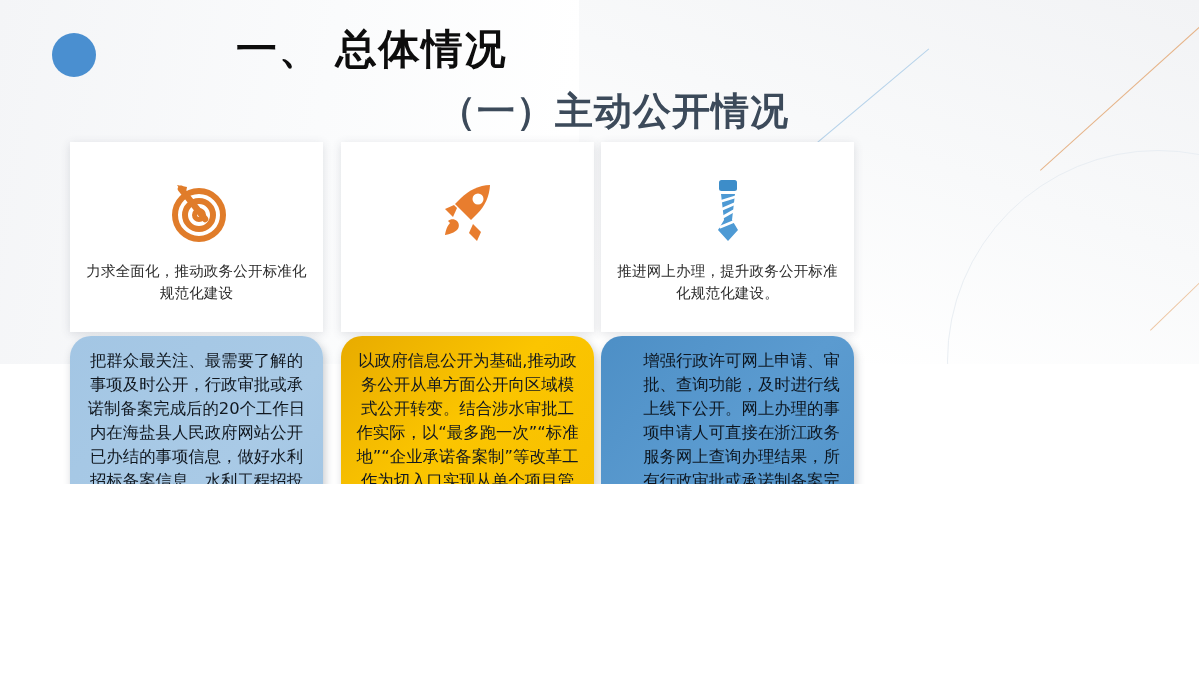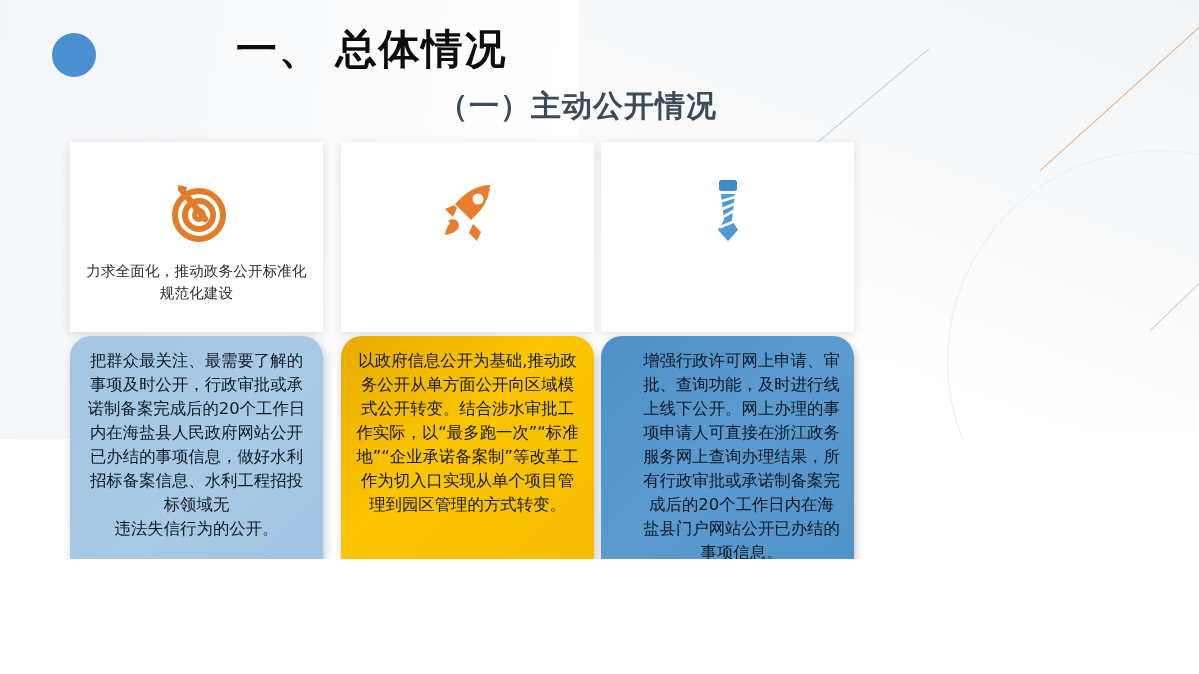--- a/index.html
+++ b/index.html
@@ -6,21 +6,21 @@
     margin: 0;
     padding: 0;
     background: #ffffff;
   }
   body {
     font-family: "Liberation Sans", "DejaVu Sans", sans-serif;
   }
   .slide {
     position: relative;
     width: 1199px;
-    height: 559px;
+    height: 484px;
     overflow: hidden;
     background: #ffffff;
   }
 
   
   .bg-wash-left {
     position: absolute;
     left: 0; top: 0;
     width: 640px; height: 674px;
     background: linear-gradient(100deg, #f4f5f7 0%, #fafbfc 45%, #ffffff 78%);
@@ -91,21 +91,21 @@
     left: 236px; top: 22px;
     font-size: 41px;
     font-weight: bold;
     color: #0d0d0d;
     letter-spacing: 2px;
     white-space: nowrap;
   }
   .title-sub {
     position: absolute;
     left: 438px; top: 86px;
-    font-size: 30px;
+    font-size: 38px;
     font-weight: bold;
     color: #3c4a5a;
     letter-spacing: 1px;
     white-space: nowrap;
   }
 
   
   .cards {
     position: absolute;
     left: 17px; top: 0;
@@ -236,20 +236,21 @@
             <rect x="27" y="5" width="18" height="11" rx="2.5" fill="#3d8dc9"></rect>
             <path d="M29 19h14l-3 26 6 10-10 11-10-11 6-10z" fill="#4e9ad4"></path>
             <g stroke="#ffffff" stroke-width="2.8" stroke-linecap="round">
               <path d="M30 26 L43 22"></path>
               <path d="M30.5 34 L42 29"></path>
               <path d="M31 42 L41.5 36"></path>
               <path d="M28.5 52 L43 46"></path>
             </g>
           </svg>
         </div>
+        <div class="card-head-text">推进网上办理，提升政务公开标准化规范化建设。</div>
       </div>
       <div class="card-body body-steel nowrap-pre">增强行政许可网上申请、审批、查询功能，及时进行线上线下公开。网上办理的事项申请人可直接在浙江政务服务网上查询办理结果，所有行政审批或承诺制备案完成后的20个工作日内在海盐县门户网站公开已办结的事项信息。</div>
     </div>
 
     <div class="card card-4">
     </div>
 
   </div>
 </div>
 

